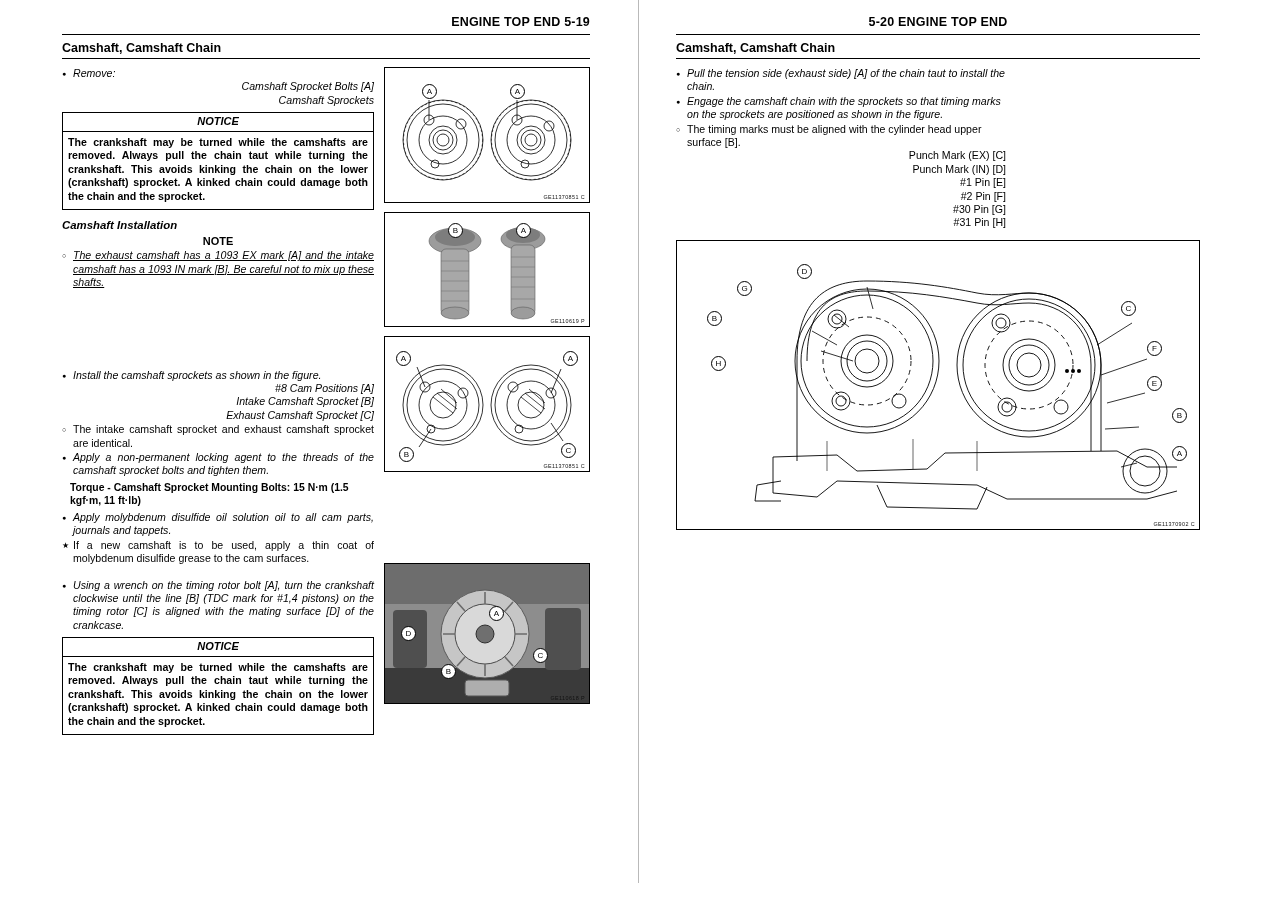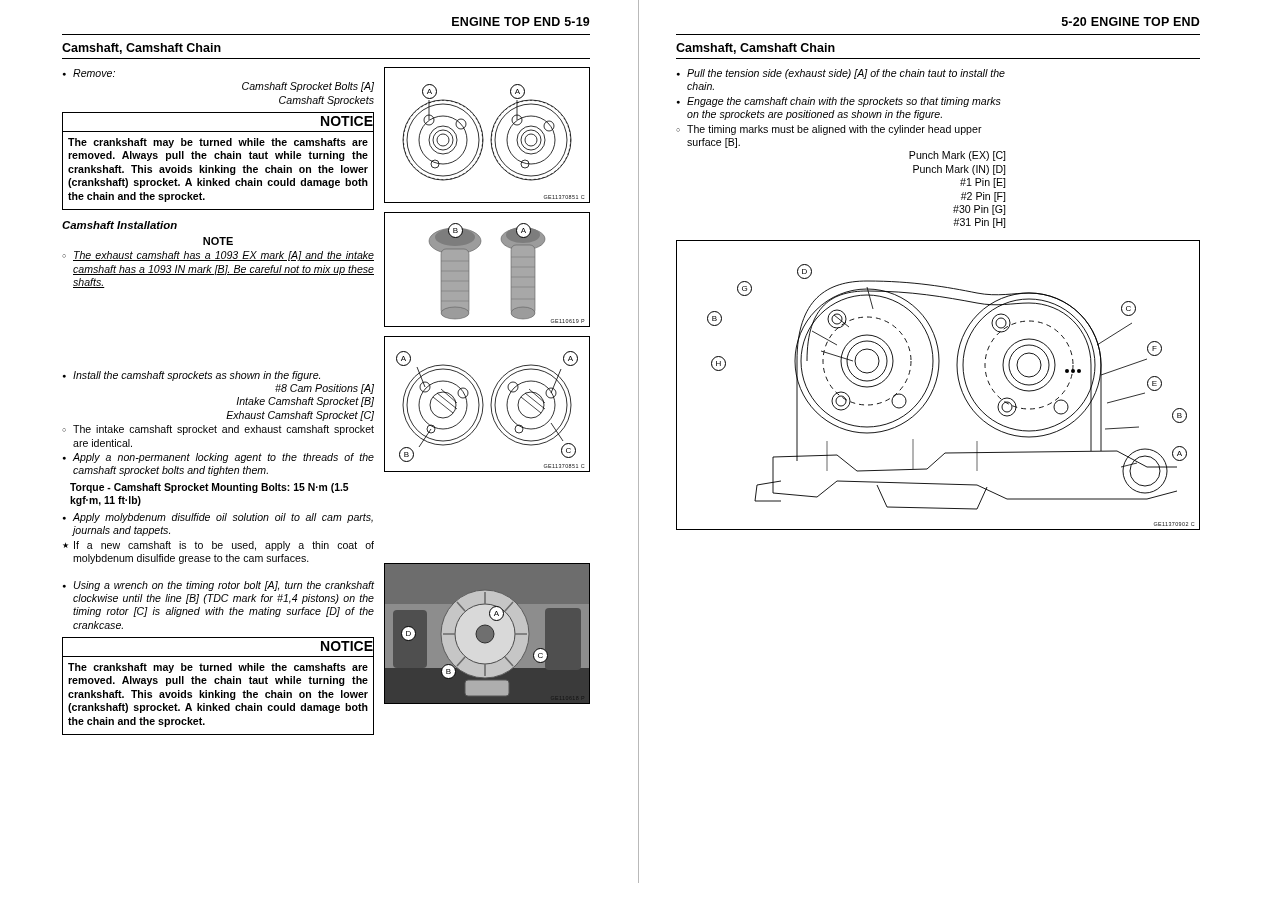--- a/index.html
+++ b/index.html
@@ -44,21 +44,21 @@
     background: #b9b9b9;
   }
   .hdr {
     font-size: 12.5px;
     font-weight: bold;
     letter-spacing: 0.2px;
     line-height: 16px;
     padding-bottom: 4px;
   }
   .hdr-right { text-align: right; }
-  .hdr-left { text-align: right; }
+  .hdr-left { text-align: center; }
   .rule-thick {
     border-bottom: 1.6px solid #000;
     margin-bottom: 6px;
   }
   .sect-title {
     font-size: 12.5px;
     font-weight: bold;
     padding-bottom: 3px;
   }
   .rule-thin {
@@ -122,23 +122,24 @@
     font-size: 8px;
     line-height: 14px;
   }
   .indent1 { padding-left: 14px; display: block; text-align: right; }
   .justify { text-align: justify; }
   .notice-box {
     border: 1.4px solid #000;
     margin: 5px 0 8px 0;
   }
   .notice-title {
-    text-align: right;
-    font-weight: bold;
-    font-size: 14px;
+    text-align: center;
+    font-weight: bold;
+    font-style: italic;
+    font-size: 11px;
     border-bottom: 1.4px solid #000;
     padding: 2px 0 2px 0;
   }
   .notice-body {
     font-size: 10.6px;
     font-weight: bold;
     line-height: 13.6px;
     padding: 4px 5px 5px 5px;
     text-align: justify;
   }

